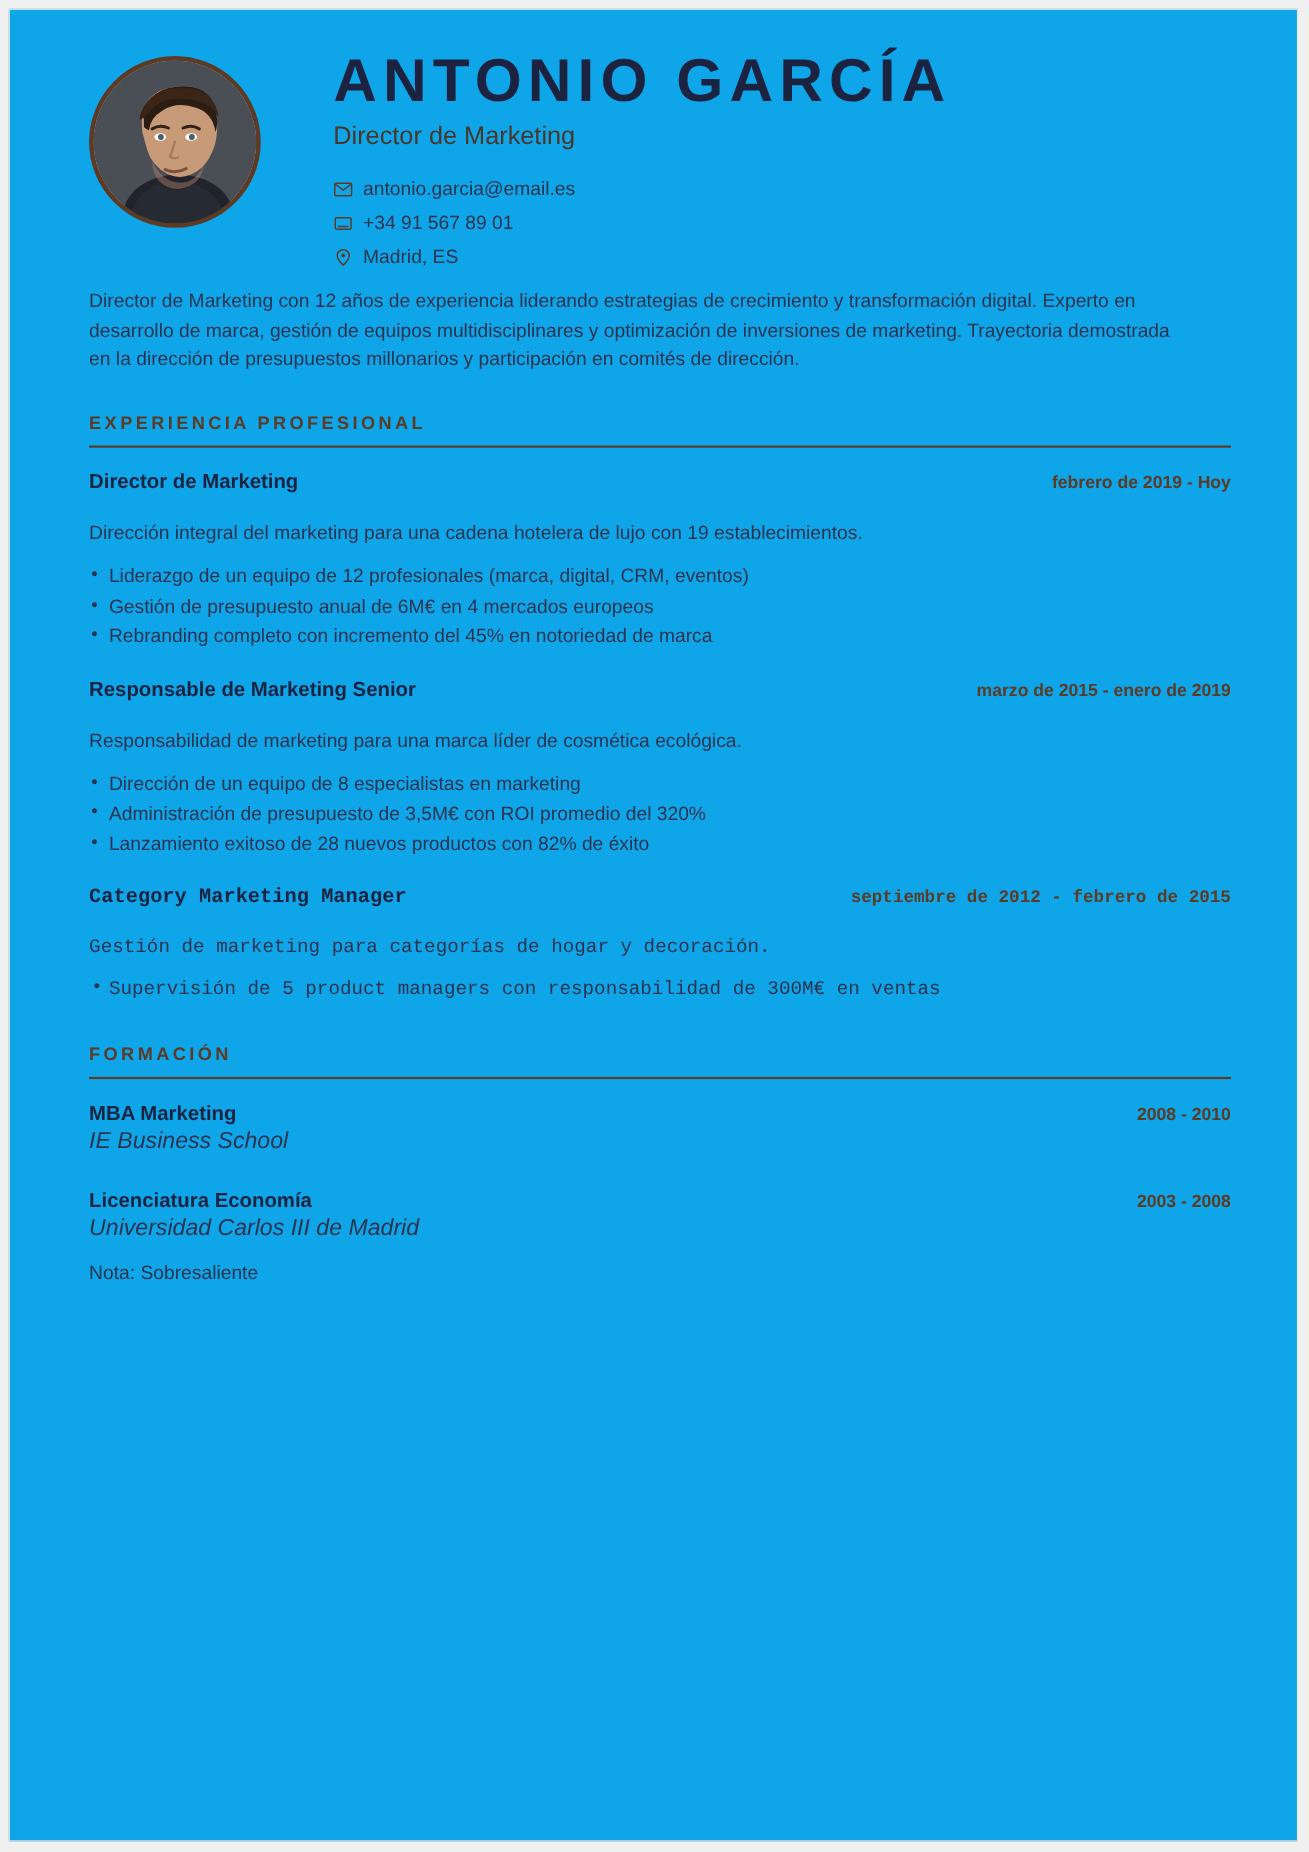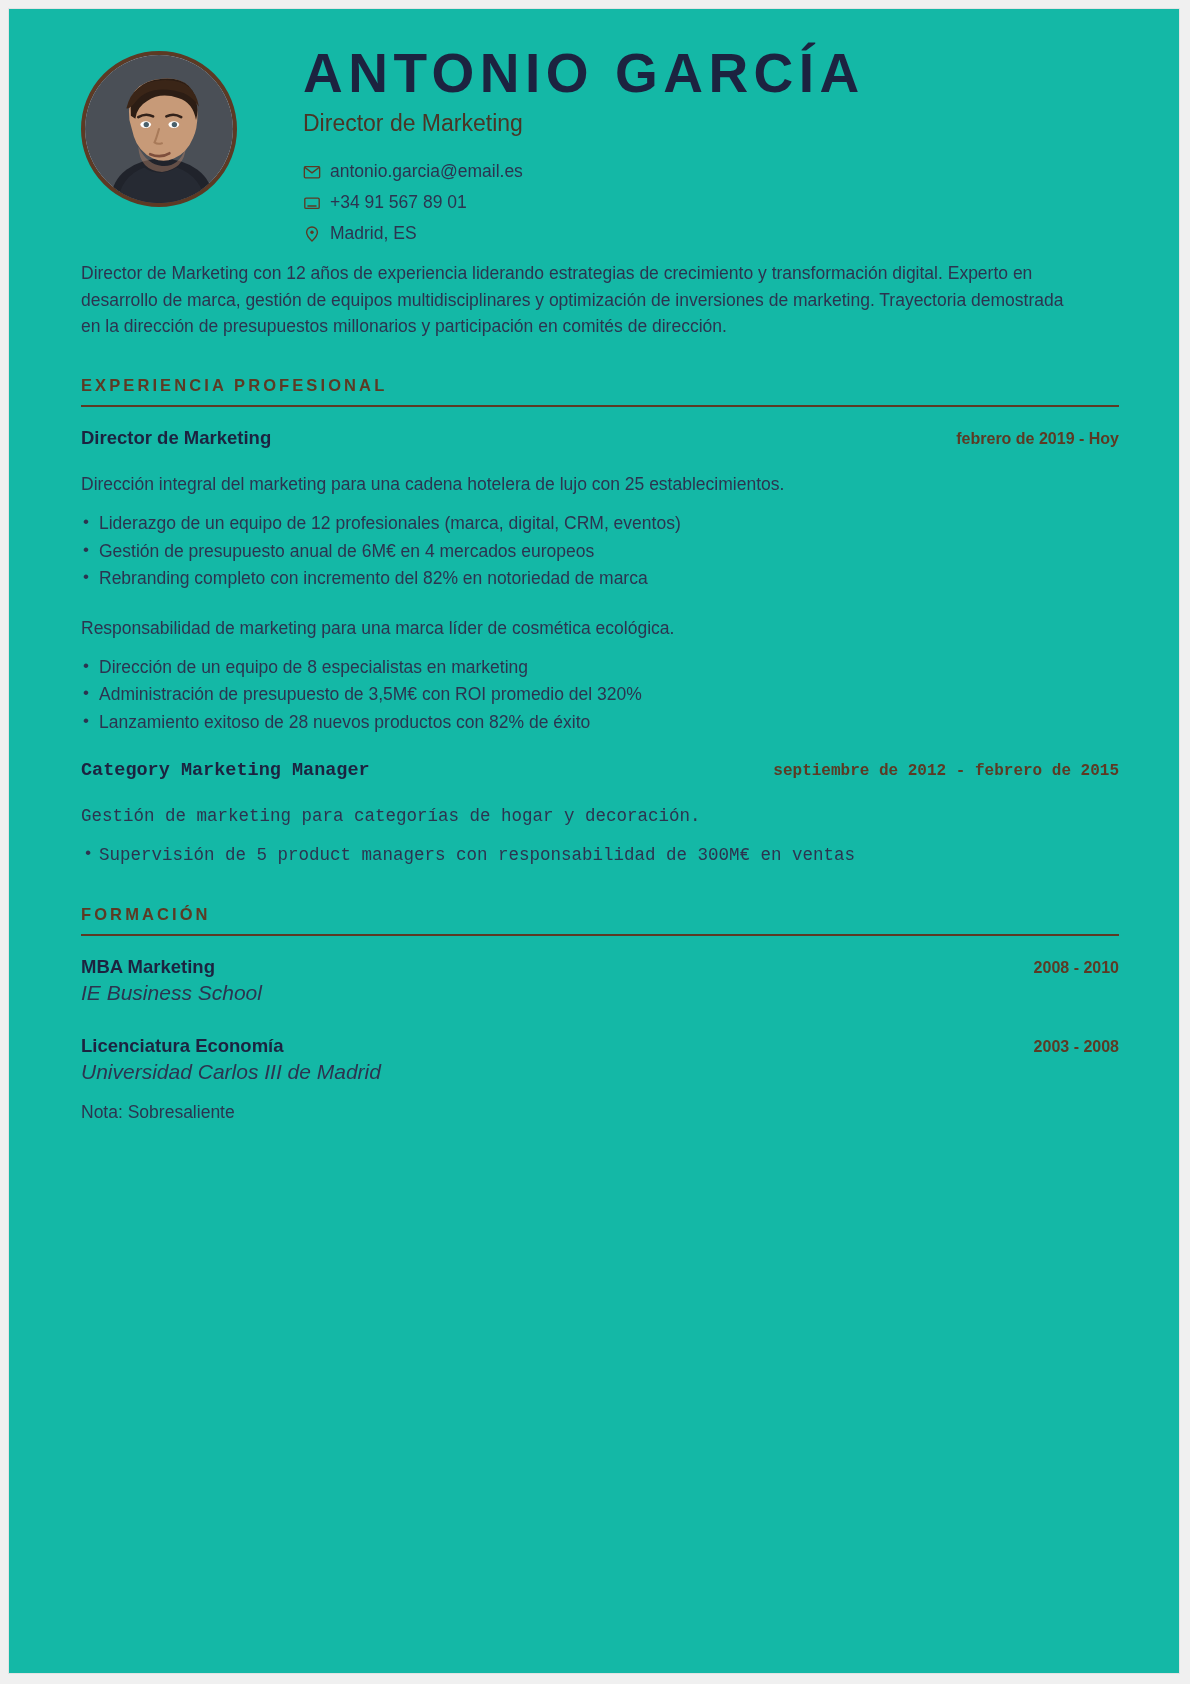--- a/index.html
+++ b/index.html
@@ -12,21 +12,21 @@
     background: #f0f0f0;
     font-family: "Liberation Sans", sans-serif;
     -webkit-font-smoothing: antialiased;
   }
   .page {
     position: absolute;
     left: 8px;
     top: 8px;
     width: 1172px;
     height: 1666px;
-    background: #14b8a6;
+    background: #0ea5e9;
     border: 1px solid #e3e3e3;
     box-sizing: border-box;
     overflow: hidden;
   }
   .inner {
     padding: 30px 60px 0 72px;
   }
 
   
   .header {
@@ -249,29 +249,33 @@
 
     <div class="section">
       <div class="section-title">EXPERIENCIA PROFESIONAL</div>
       <div class="rule"></div>
 
       <div class="entry">
         <div class="entry-head">
           <div class="entry-title">Director de Marketing</div>
           <div class="entry-date">febrero de 2019 - Hoy</div>
         </div>
-        <div class="entry-desc">Dirección integral del marketing para una cadena hotelera de lujo con 25 establecimientos.</div>
+        <div class="entry-desc">Dirección integral del marketing para una cadena hotelera de lujo con 19 establecimientos.</div>
         <ul class="bullets">
           <li>Liderazgo de un equipo de 12 profesionales (marca, digital, CRM, eventos)</li>
           <li>Gestión de presupuesto anual de 6M€ en 4 mercados europeos</li>
-          <li>Rebranding completo con incremento del 82% en notoriedad de marca</li>
+          <li>Rebranding completo con incremento del 45% en notoriedad de marca</li>
         </ul>
       </div>
 
       <div class="entry">
+        <div class="entry-head">
+          <div class="entry-title">Responsable de Marketing Senior</div>
+          <div class="entry-date">marzo de 2015 - enero de 2019</div>
+        </div>
         <div class="entry-desc">Responsabilidad de marketing para una marca líder de cosmética ecológica.</div>
         <ul class="bullets">
           <li>Dirección de un equipo de 8 especialistas en marketing</li>
           <li>Administración de presupuesto de 3,5M€ con ROI promedio del 320%</li>
           <li>Lanzamiento exitoso de 28 nuevos productos con 82% de éxito</li>
         </ul>
       </div>
 
       <div class="entry">
         <div class="entry-head">

